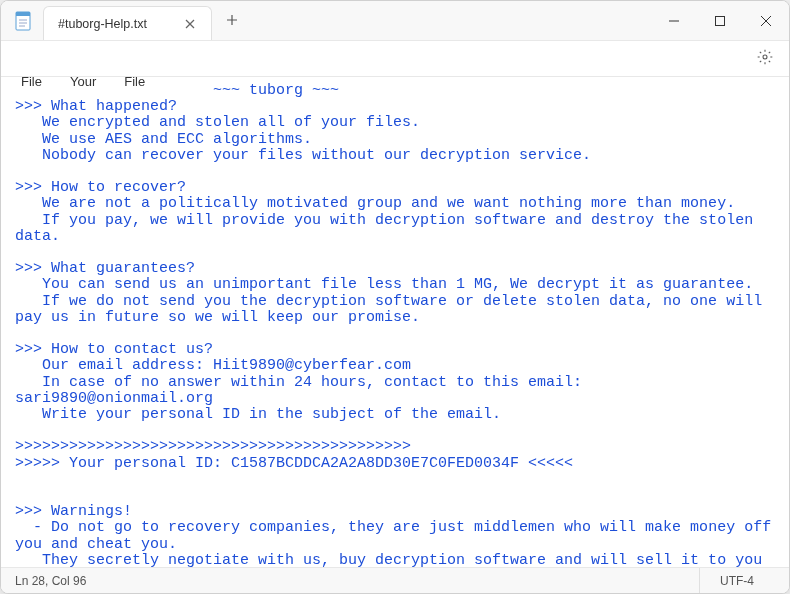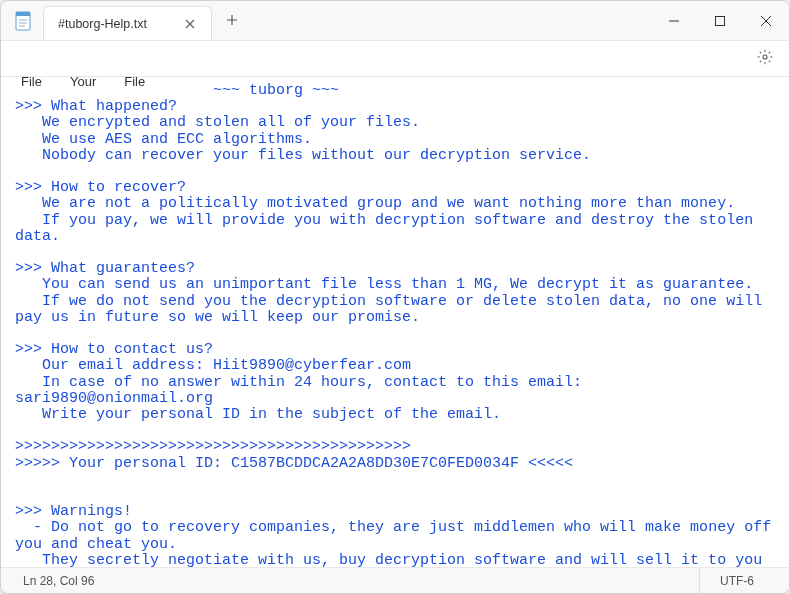--- a/index.html
+++ b/index.html
@@ -108,21 +108,21 @@
   }
   .statusbar {
     height: 26px;
     border-top: 1px solid #e8e8e8;
     display: flex;
     align-items: center;
     font-size: 12px;
     color: #555;
     background: #f8f8f8;
   }
-  .status-left { padding-left: 22px; flex: 1; }
+  .status-left { padding-left: 14px; flex: 1; }
   .status-cell {
     padding: 0 20px;
     border-left: 1px solid #e0e0e0;
     height: 100%;
     display: flex;
     align-items: center;
     min-width: 90px;
   }
 </style>
 </head>
@@ -215,16 +215,16 @@
 
 
 &gt;&gt;&gt; Warnings!
   - Do not go to recovery companies, they are just middlemen who will make money off you and cheat you.
    They secretly negotiate with us, buy decryption software and will sell it to you many times more expensive or they will simply scam you.
   - Do not hesitate for a long time. The faster you pay, the lower the price.
   - Do not delete or modify encrypted files, it will lead to problems with decryption of files.</span></div>
 
   <div class="statusbar">
     <div class="status-left">Ln 28, Col 96</div>
-    <div class="status-cell">UTF-6</div>
+    <div class="status-cell">UTF-4</div>
   </div>
 
 </div>
 
 </body></html>

